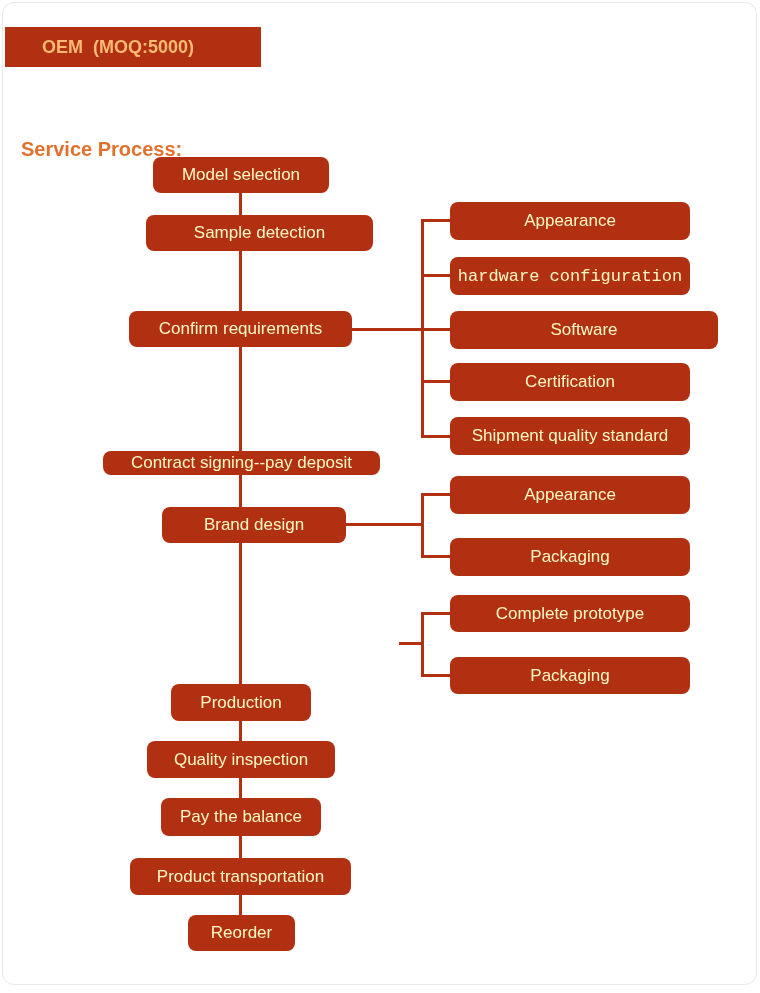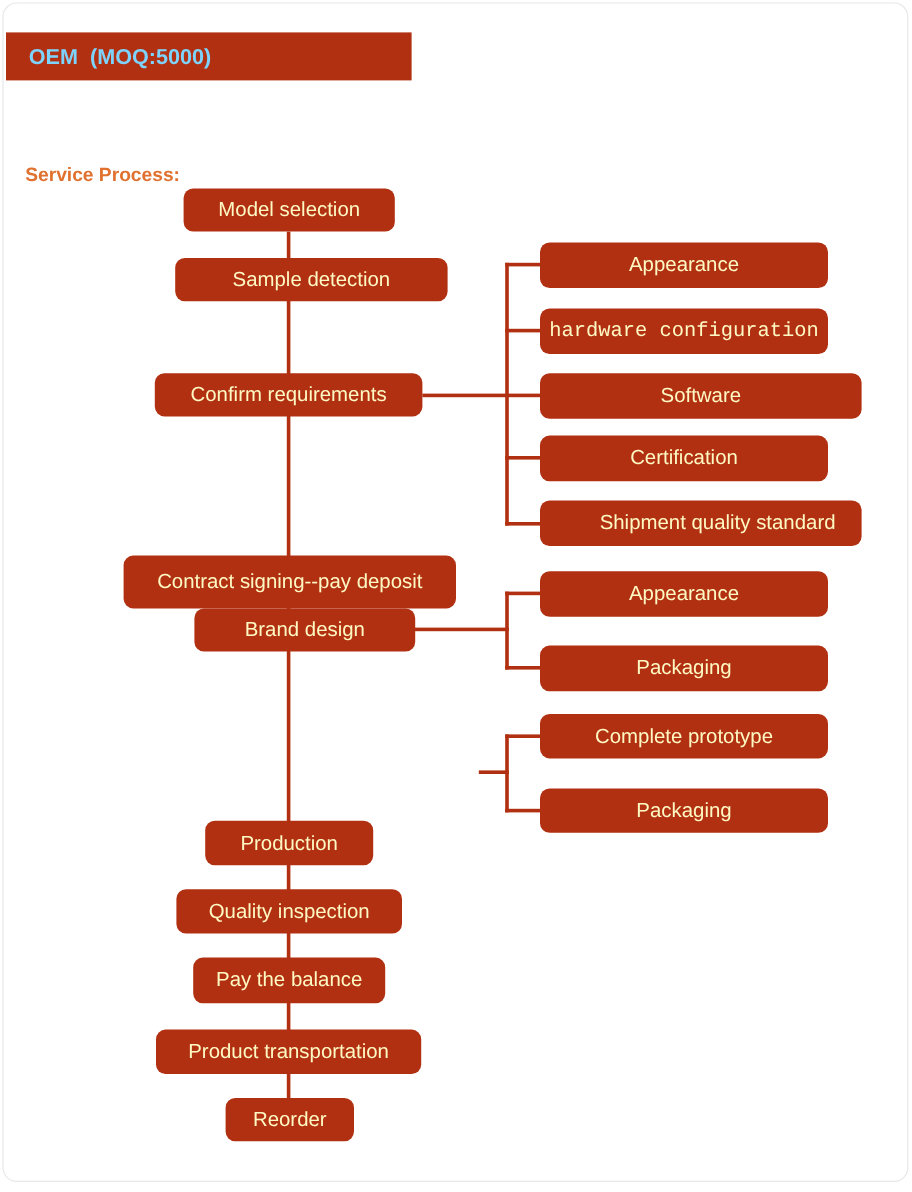--- a/index.html
+++ b/index.html
@@ -1,23 +1,23 @@
 <!DOCTYPE html>
 <html><head>
 <meta charset="utf-8">
 <style>
   html,body{margin:0;padding:0;background:#ffffff;}
   #page{position:relative;width:760px;height:993px;background:#ffffff;
         font-family:"Liberation Sans","DejaVu Sans",sans-serif;overflow:hidden;}
   .card{position:absolute;left:2px;top:2px;width:753px;height:981px;
         background:#ffffff;border:1px solid #e8e8e8;border-radius:12px;overflow:hidden;}
-  .hdr{position:absolute;left:2px;top:24px;width:338px;height:40px;background:#b23012;
-       color:#7dd3fc;font-size:18px;font-weight:600;line-height:40px;
-       padding-left:19px;box-sizing:border-box;white-space:pre;}
-  .section-label{position:absolute;left:18px;top:135px;font-size:16px;font-weight:700;
+  .hdr{position:absolute;left:2px;top:24px;width:256px;height:40px;background:#b23012;
+       color:#fdba74;font-size:18px;font-weight:600;line-height:40px;
+       padding-left:37px;box-sizing:border-box;white-space:pre;}
+  .section-label{position:absolute;left:18px;top:135px;font-size:20px;font-weight:700;
        color:#e0712e;white-space:nowrap;}
   .node{position:absolute;background:#b23012;color:#fef9c3;border-radius:8px;
         display:flex;align-items:center;justify-content:center;
         font-size:17px;white-space:nowrap;z-index:2;}
   .line{position:absolute;background:#b23012;z-index:1;}
 </style>
 </head>
 <body>
 
 <div id="page">
@@ -41,33 +41,33 @@
     <div class="line" style="left:418px;top:552px;width:29px;height:3px;"></div>
 
     <div class="line" style="left:396px;top:639px;width:25px;height:3px;"></div>
     <div class="line" style="left:418px;top:609px;width:3px;height:65px;"></div>
     <div class="line" style="left:418px;top:609px;width:29px;height:3px;"></div>
     <div class="line" style="left:418px;top:671px;width:29px;height:3px;"></div>
 
     <div class="node" style="left:150px;top:154px;width:176px;height:36px;">Model selection</div>
     <div class="node" style="left:143px;top:212px;width:227px;height:36px;">Sample detection</div>
     <div class="node" style="left:126px;top:308px;width:223px;height:36px;">Confirm requirements</div>
-    <div class="node" style="left:100px;top:460px;width:277px;height:44px;">Contract signing--pay deposit</div>
+    <div class="node" style="left:100px;top:448px;width:277px;height:24px;">Contract signing--pay deposit</div>
     <div class="node" style="left:159px;top:504px;width:184px;height:36px;">Brand design</div>
     <div class="node" style="left:168px;top:681px;width:140px;height:37px;">Production</div>
     <div class="node" style="left:144px;top:738px;width:188px;height:37px;">Quality inspection</div>
     <div class="node" style="left:158px;top:795px;width:160px;height:38px;">Pay the balance</div>
     <div class="node" style="left:127px;top:855px;width:221px;height:37px;">Product transportation</div>
     <div class="node" style="left:185px;top:912px;width:107px;height:36px;">Reorder</div>
 
     <div class="node" style="left:447px;top:199px;width:240px;height:38px;">Appearance</div>
     <div class="node" style="left:447px;top:254px;width:240px;height:38px;font-family:Liberation Mono, monospace;">hardware configuration</div>
     <div class="node" style="left:447px;top:308px;width:268px;height:38px;">Software</div>
     <div class="node" style="left:447px;top:360px;width:240px;height:38px;">Certification</div>
-    <div class="node" style="left:447px;top:414px;width:240px;height:38px;padding-left:28px;">Shipment quality standard</div>
+    <div class="node" style="left:447px;top:414px;width:240px;height:38px;">Shipment quality standard</div>
 
     <div class="node" style="left:447px;top:473px;width:240px;height:38px;">Appearance</div>
     <div class="node" style="left:447px;top:535px;width:240px;height:38px;">Packaging</div>
 
     <div class="node" style="left:447px;top:592px;width:240px;height:37px;">Complete prototype</div>
     <div class="node" style="left:447px;top:654px;width:240px;height:37px;">Packaging</div>
 
   </div>
 </div>
 

